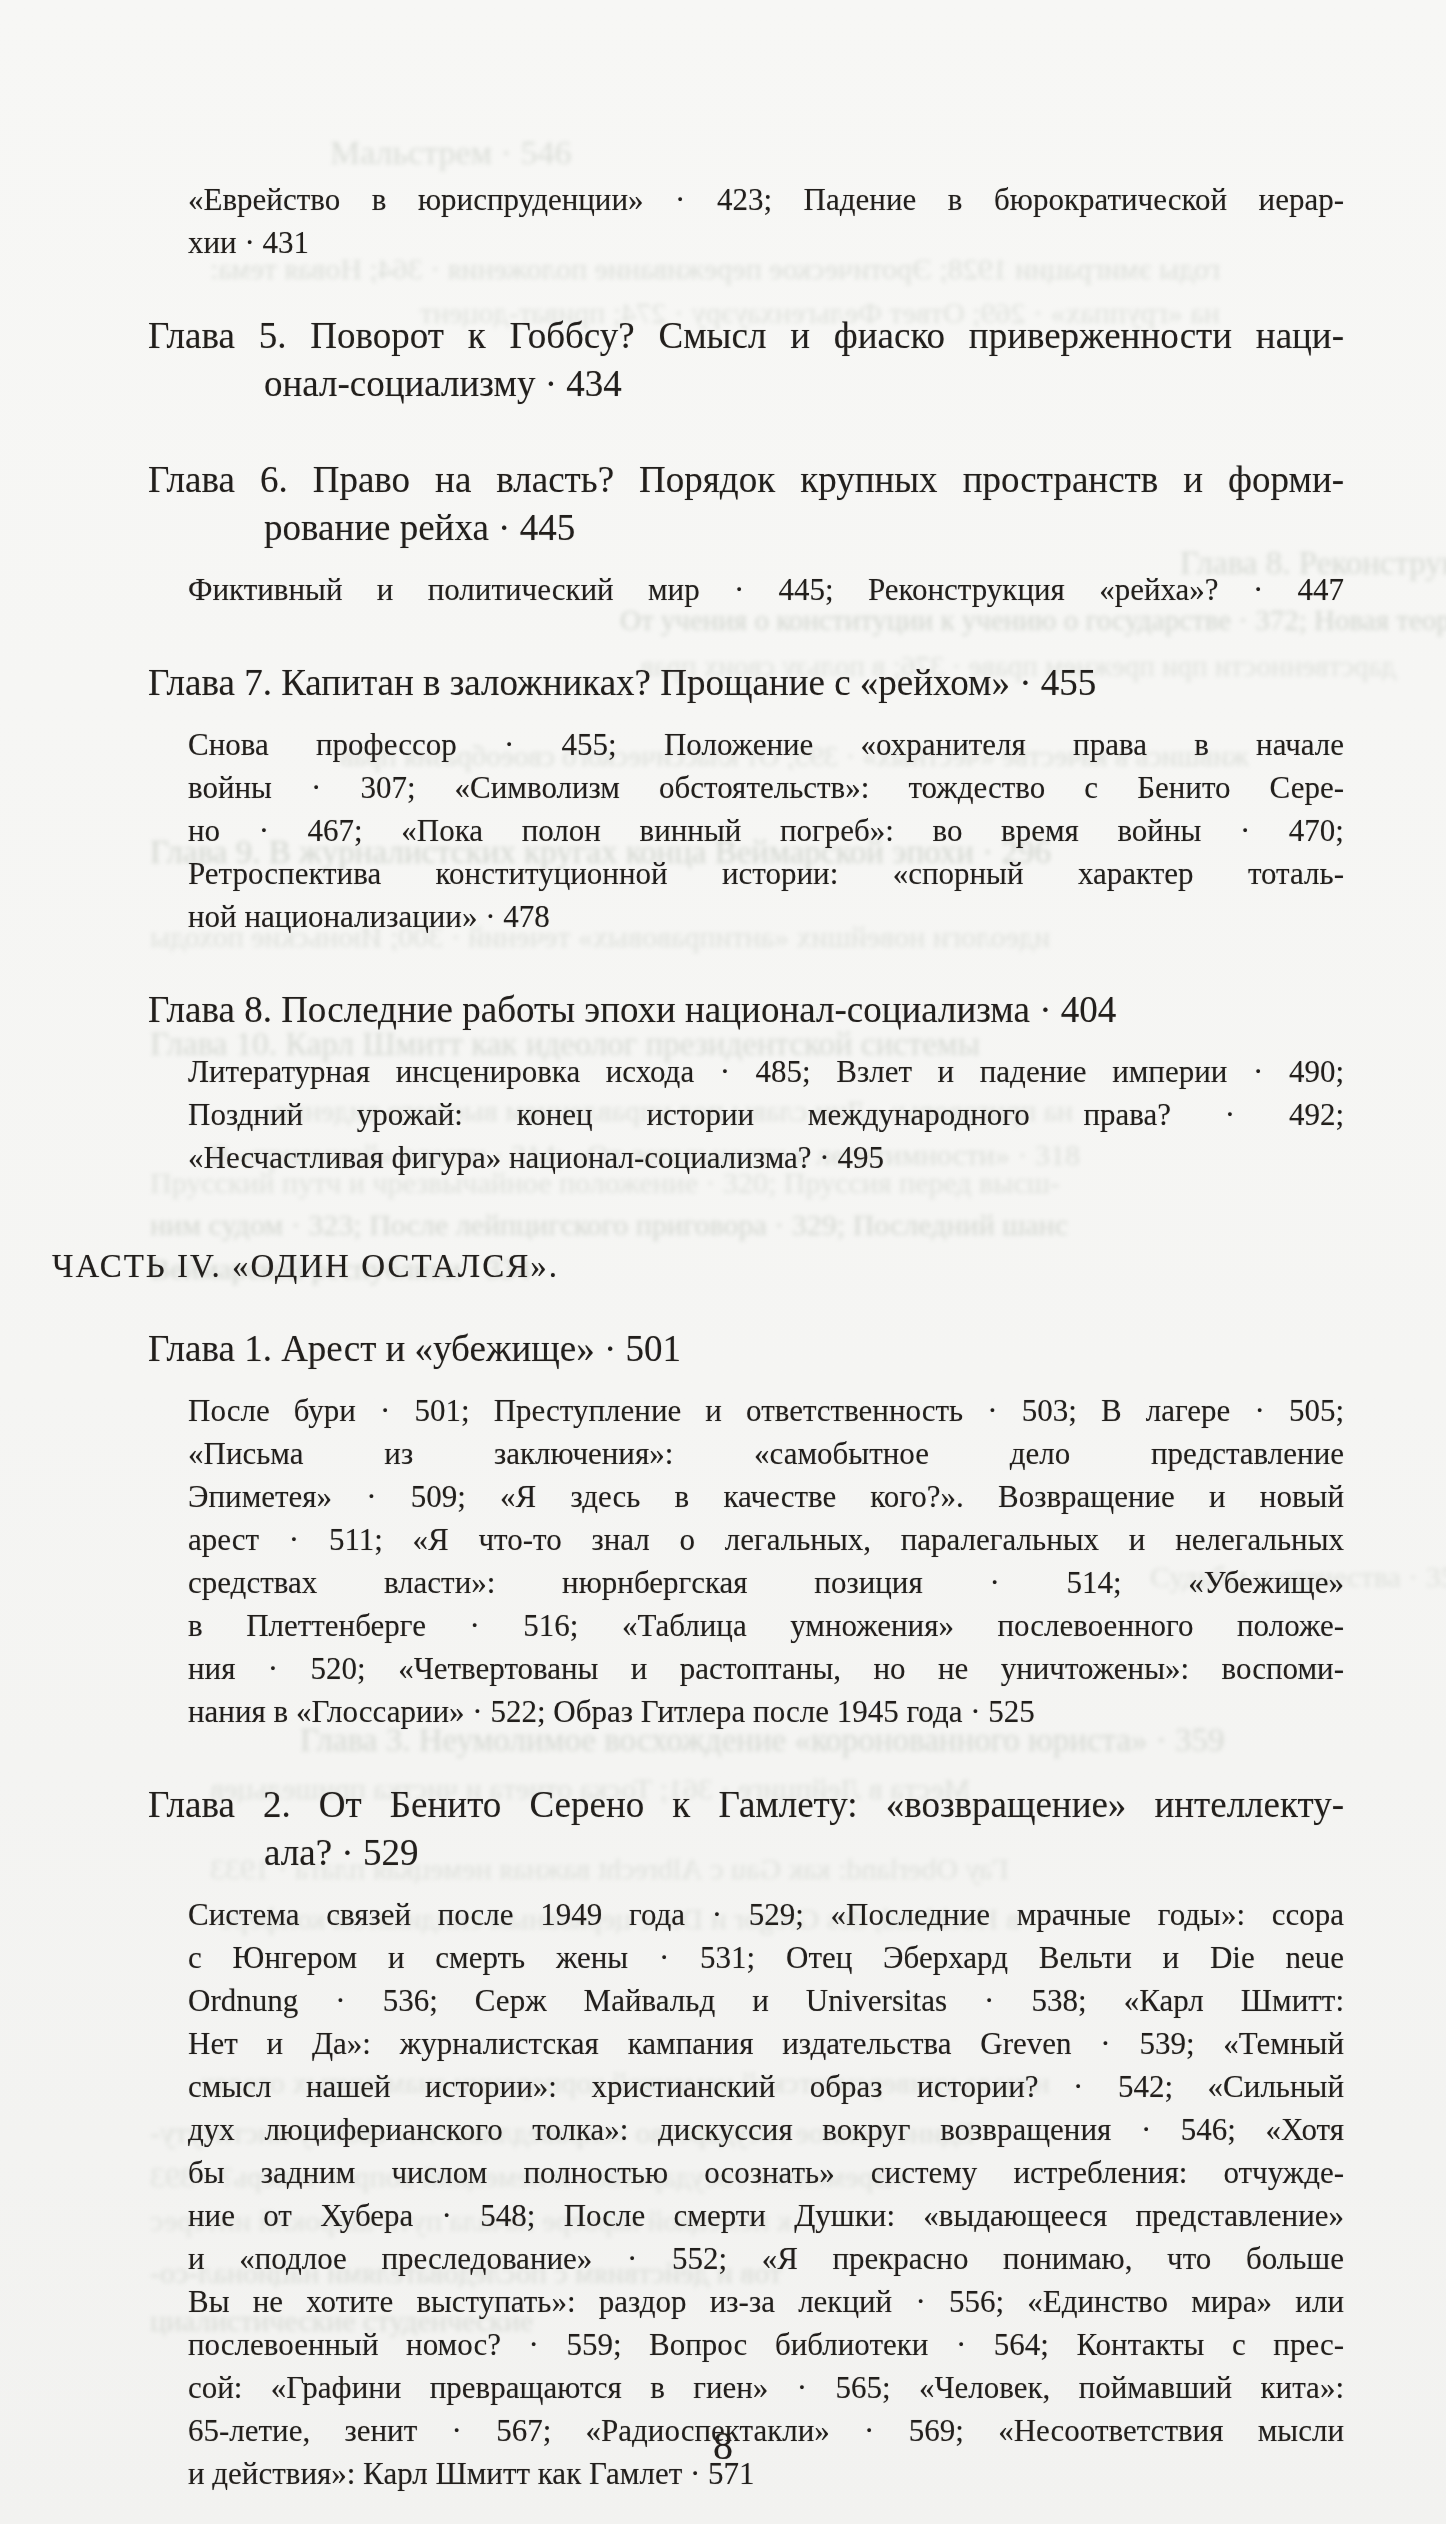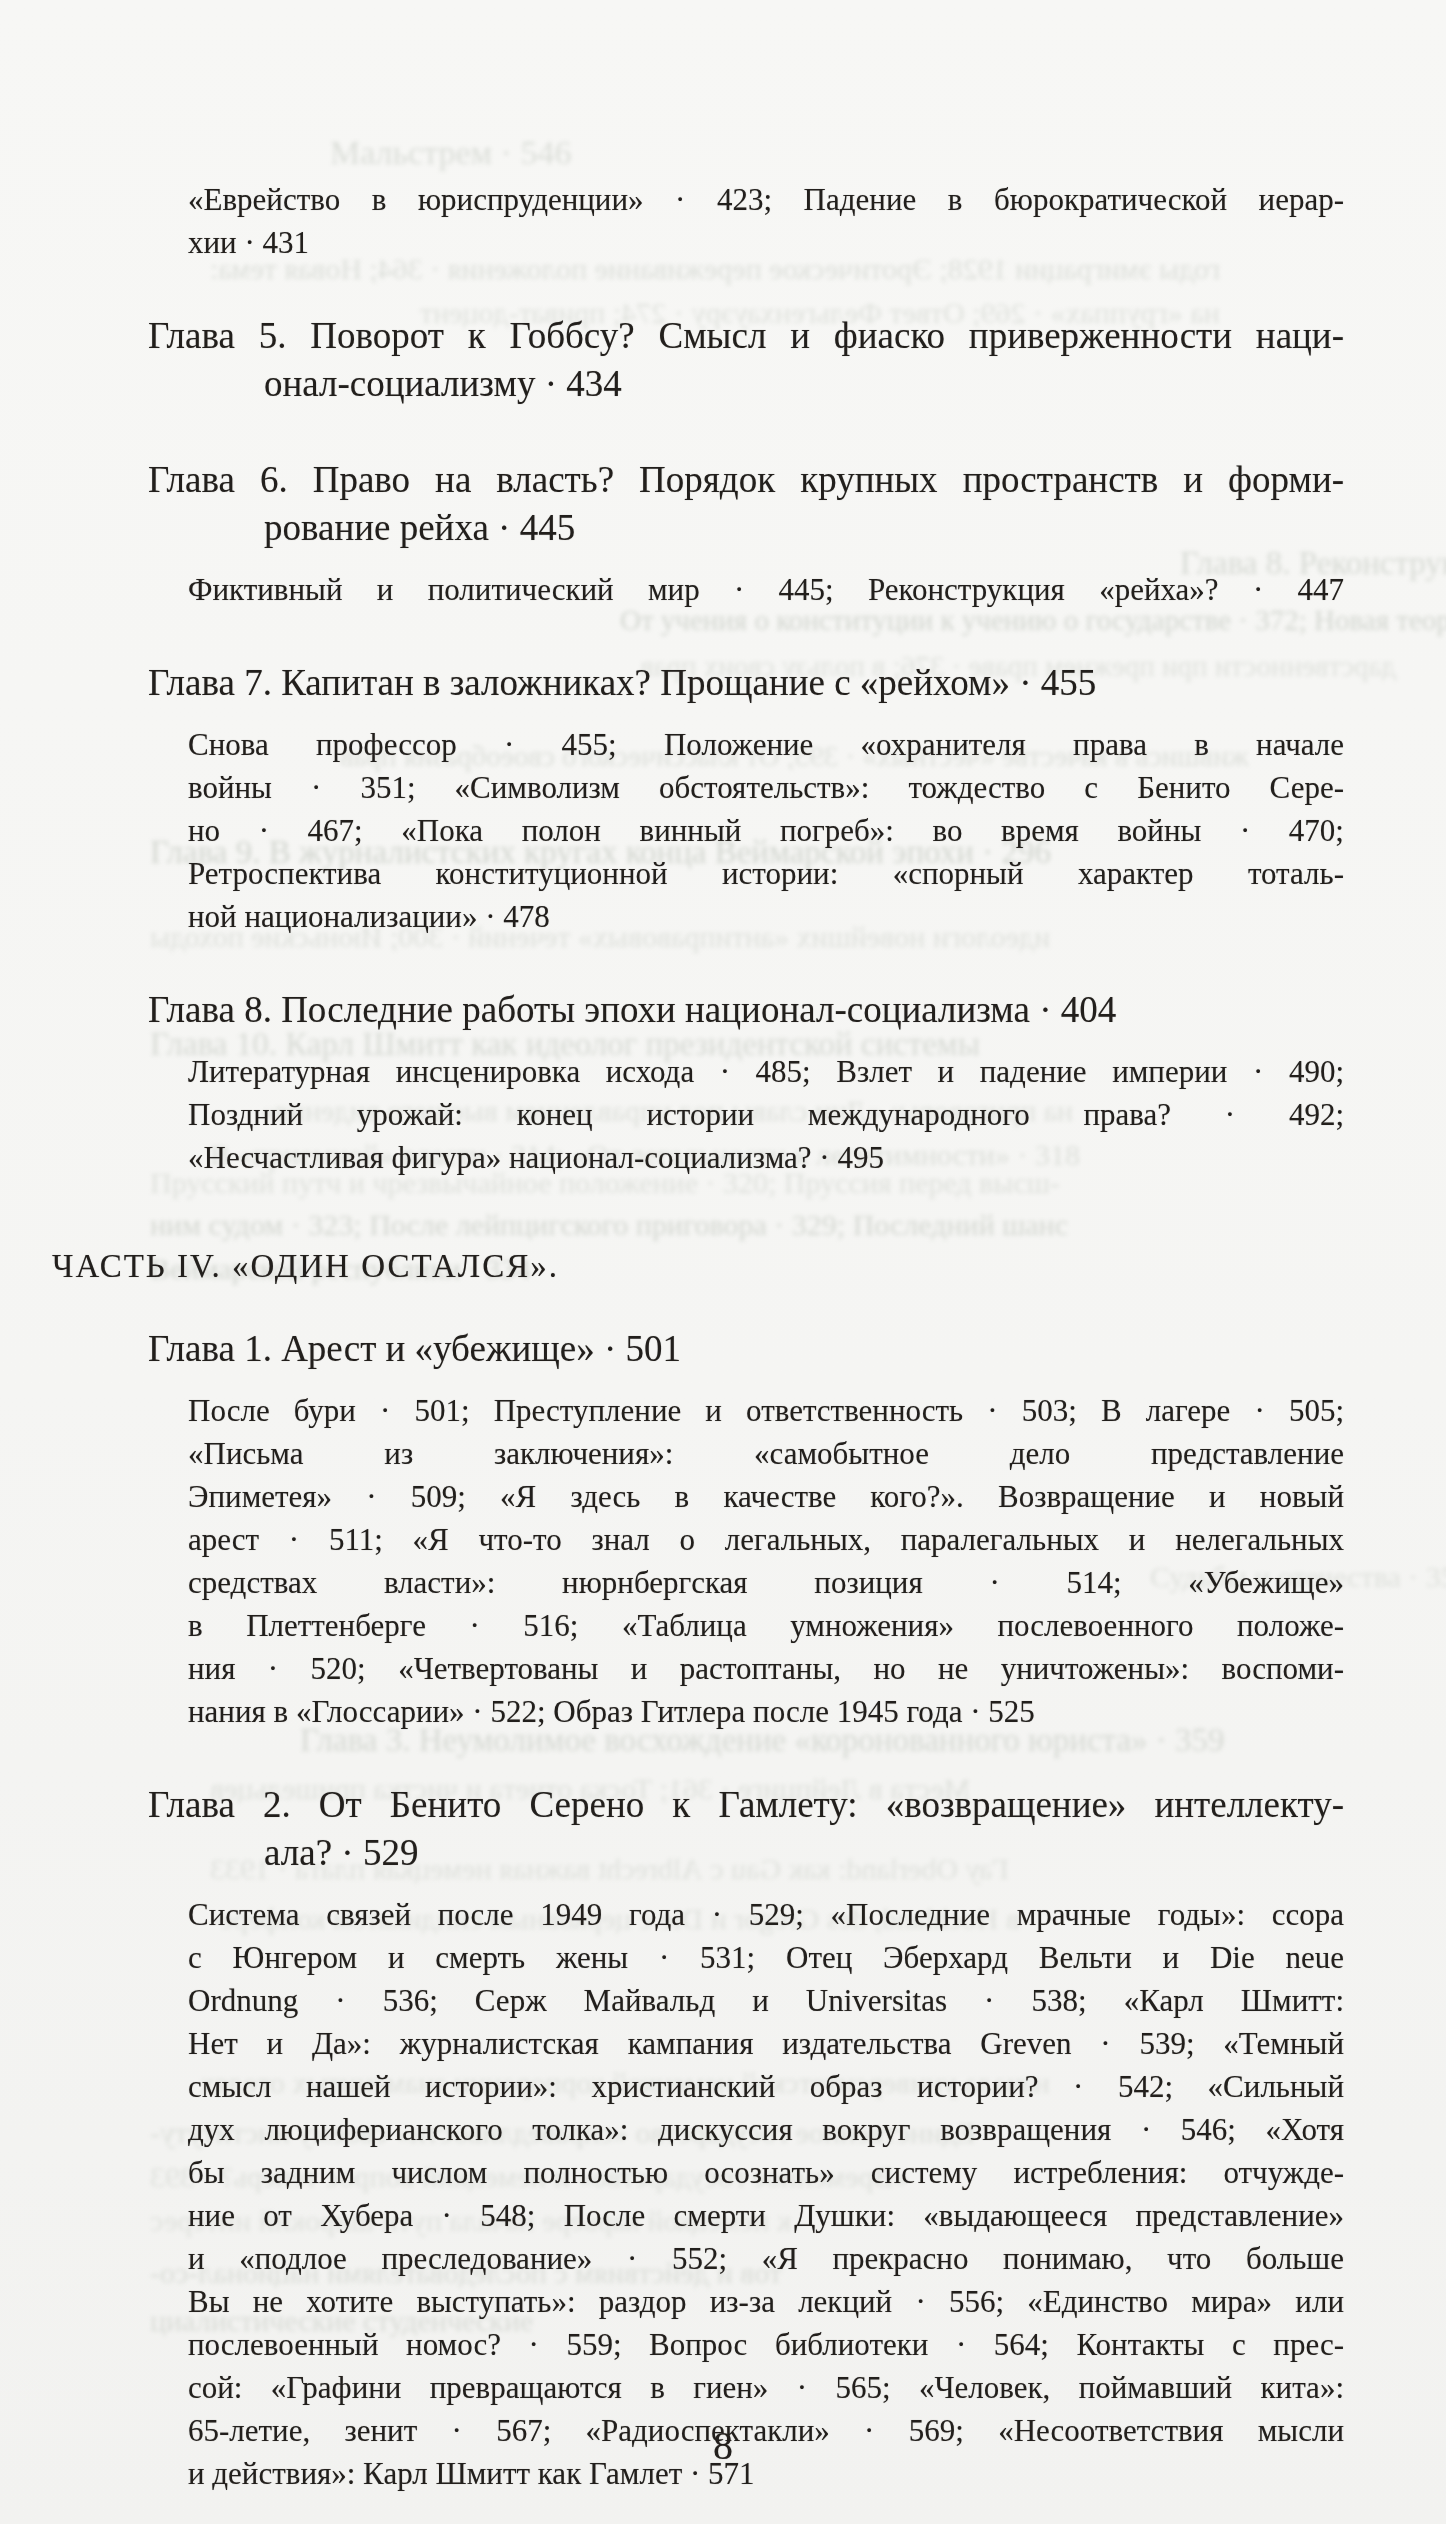--- a/index.html
+++ b/index.html
@@ -81,21 +81,21 @@
     <div class="block subsections">
       <span class="ln fill">Фиктивный и политический мир · 445; Реконструкция «рейха»? · 447</span>
     </div>
 
     <div class="block chapter">
       <span class="ln">Глава 7. Капитан в заложниках? Прощание с «рейхом» · 455</span>
     </div>
 
     <div class="block subsections">
       <span class="ln fill">Снова профессор · 455; Положение «охранителя права в начале</span>
-      <span class="ln fill">войны · 351; «Символизм обстоятельств»: тождество с Бенито Сере-</span>
+      <span class="ln fill">войны · 307; «Символизм обстоятельств»: тождество с Бенито Сере-</span>
       <span class="ln fill">но · 467; «Пока полон винный погреб»: во время войны · 470;</span>
       <span class="ln fill">Ретроспектива конституционной истории: «спорный характер тоталь-</span>
       <span class="ln">ной национализации» · 478</span>
     </div>
 
     <div class="block chapter">
       <span class="ln">Глава 8. Последние работы эпохи национал-социализма · 404</span>
     </div>
 
     <div class="block subsections">

